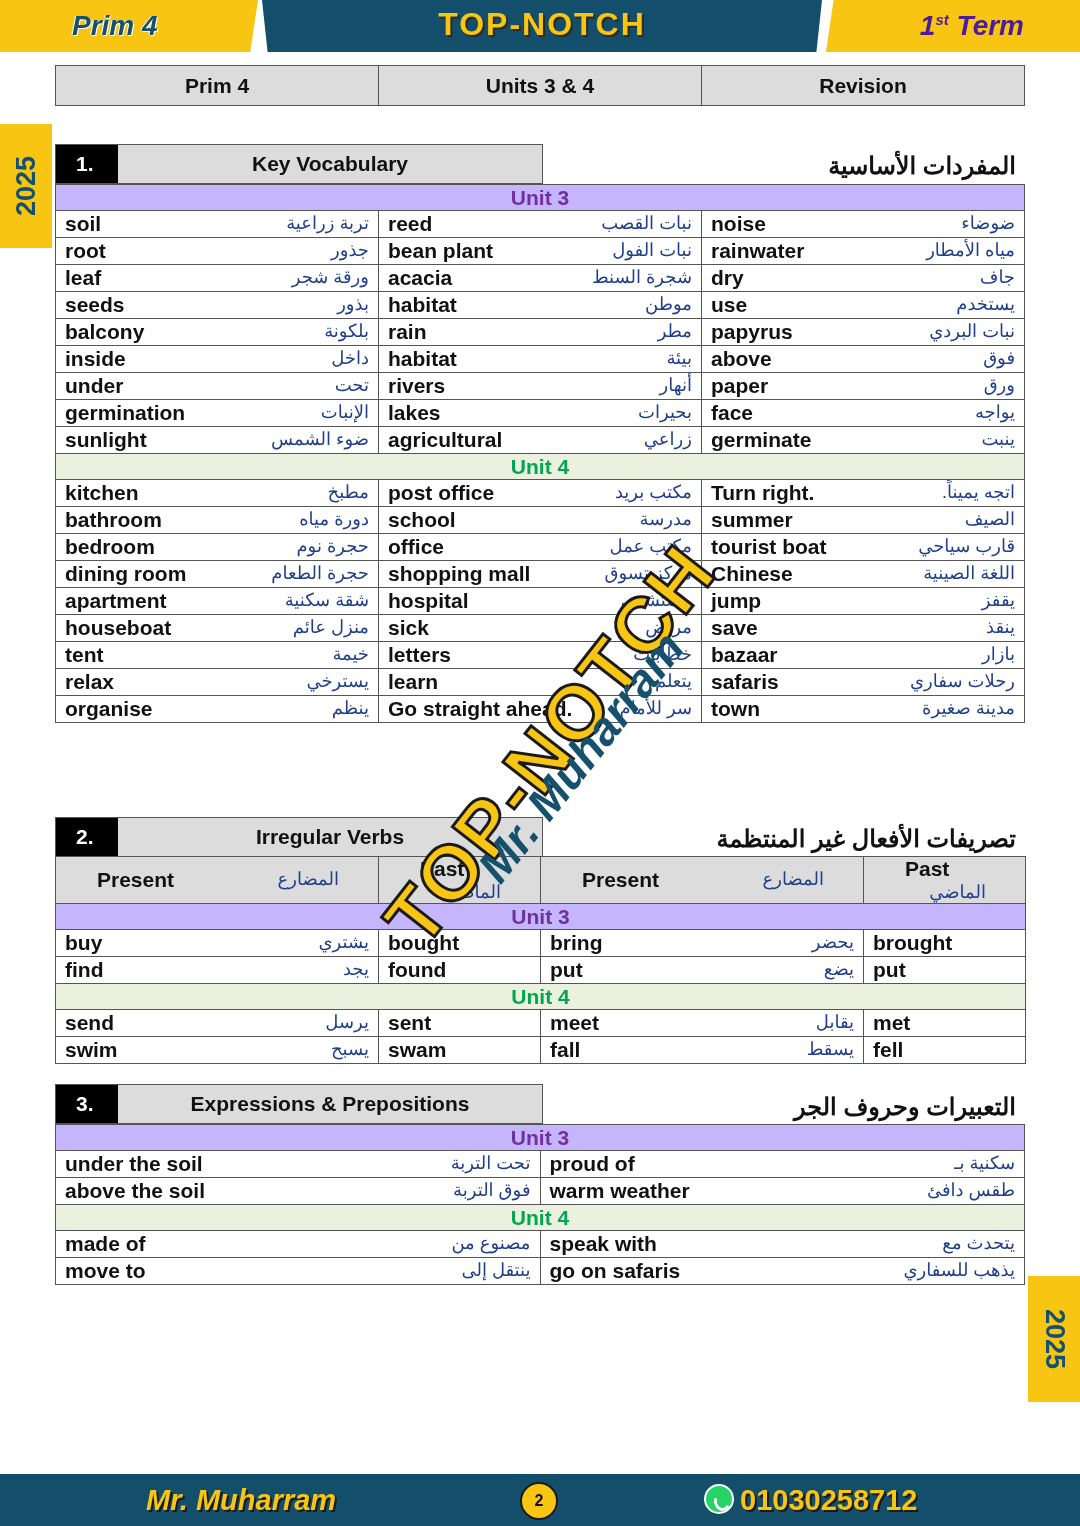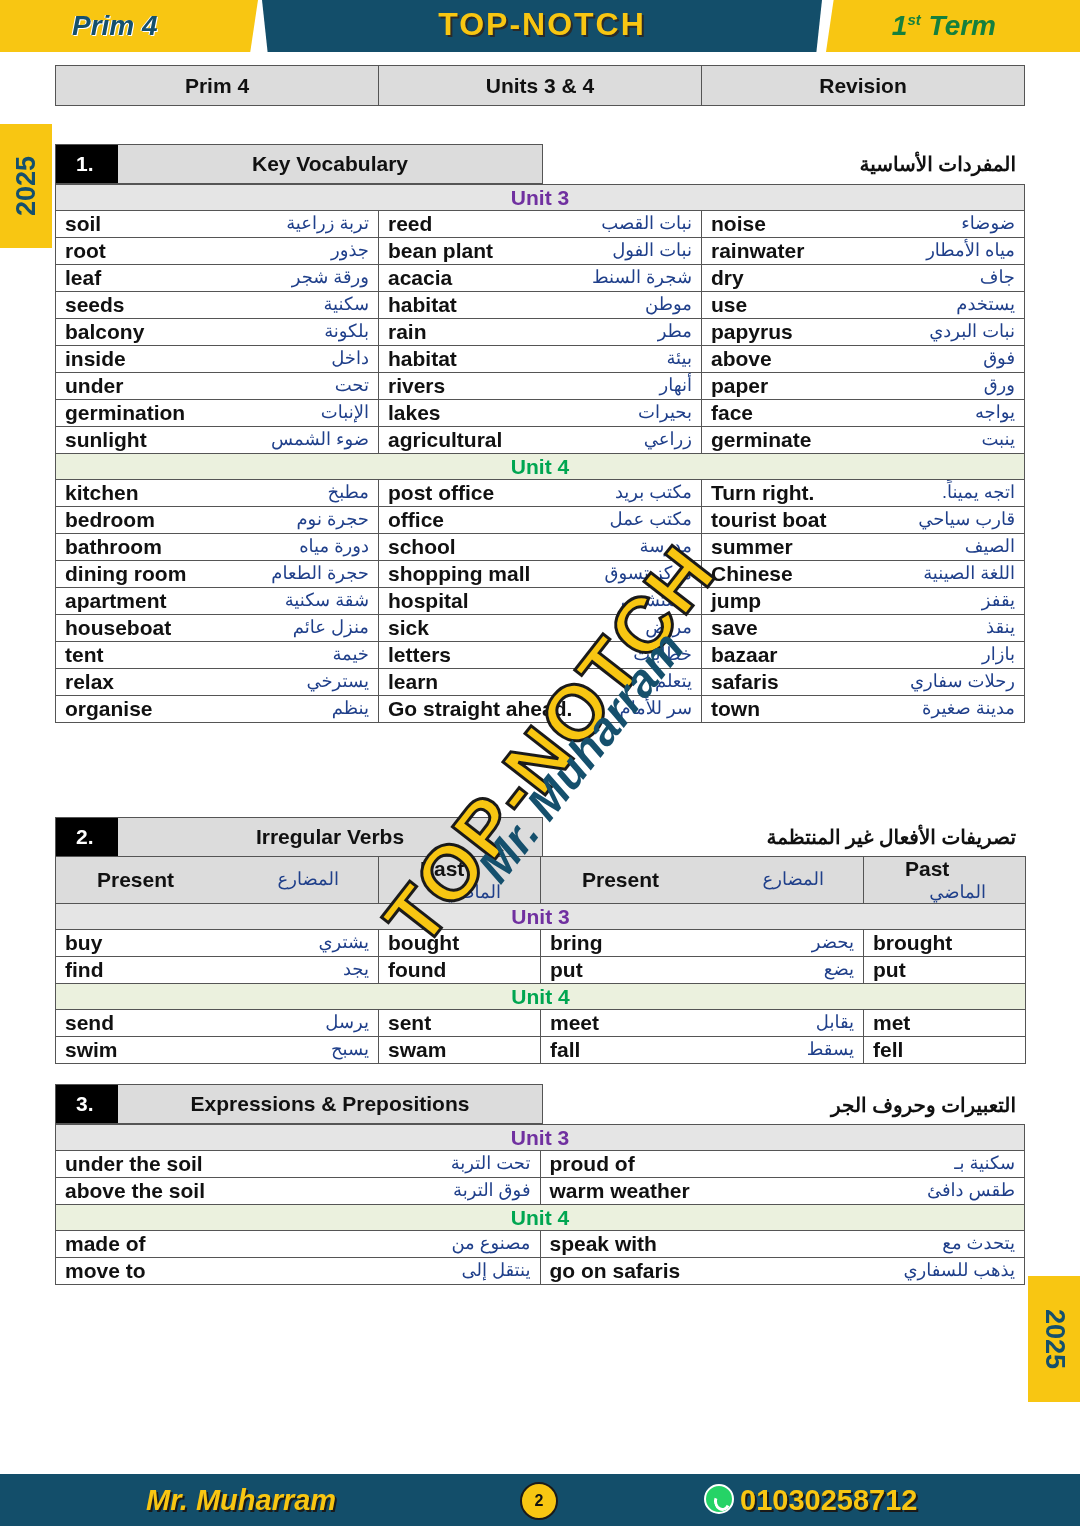--- a/index.html
+++ b/index.html
@@ -11,49 +11,49 @@
   .tb-left { position: absolute; left: 0; top: 0; width: 258px; height: 52px; background: #f8c612;
              clip-path: polygon(0 0, 100% 0, 97% 100%, 0 100%); }
   .tb-mid { position: absolute; left: 262px; top: 0; width: 560px; height: 52px; background: #134e6a;
             clip-path: polygon(0 0, 100% 0, 99% 100%, 1% 100%); }
   .tb-right { position: absolute; left: 826px; top: 0; width: 254px; height: 52px; background: #f8c612;
               clip-path: polygon(3% 0, 100% 0, 100% 100%, 0 100%); }
   .tb-left-text { position: absolute; left: 72px; top: 10px; font-size: 28px; font-weight: bold; color: #15506d;
                   font-style: italic; text-shadow: 1px 1px 0 #fff, -1px 0 0 #fff; }
   .tb-mid-text { position: absolute; left: 0; width: 100%; text-align: center; top: 6px; font-size: 32px;
                  font-weight: bold; color: #f8c612; letter-spacing: 2px; text-shadow: 2px 2px 0 #2a2a2a; }
-  .tb-right-text { position: absolute; right: 84px; top: 10px; font-size: 28px; font-weight: bold; font-style: italic; color: #15803d; }
+  .tb-right-text { position: absolute; right: 56px; top: 10px; font-size: 28px; font-weight: bold; font-style: italic; color: #4c1d95; }
   .tb-right-text sup { font-size: 15px; }
 
   
   .subheader { position: absolute; left: 55px; top: 65px; width: 970px; height: 41px; border: 1px solid #555;
                display: flex; background: #dcdcdc; }
   .subheader div { flex: 1; text-align: center; line-height: 39px; font-size: 21px; font-weight: bold; border-right: 1px solid #555; }
   .subheader div:last-child { border-right: none; }
 
   
   .year-tag-left { position: absolute; left: 0; top: 124px; width: 52px; height: 124px; background: #f8c612; }
   .year-tag-left span { position: absolute; left: 26px; top: 62px; transform: translate(-50%,-50%) rotate(-90deg);
                         font-size: 27px; font-weight: bold; color: #15506d; }
   .year-tag-right { position: absolute; left: 1028px; top: 1276px; width: 52px; height: 126px; background: #f8c612; }
   .year-tag-right span { position: absolute; left: 26px; top: 63px; transform: translate(-50%,-50%) rotate(90deg);
                          font-size: 27px; font-weight: bold; color: #15506d; }
 
   
   .sec-head { position: absolute; left: 55px; height: 40px; width: 488px; border: 1px solid #555; background: #dcdcdc; display: flex; }
   .sec-num { width: 62px; background: #000; color: #fff; font-size: 21px; font-weight: bold; line-height: 38px; padding-left: 20px; }
   .sec-title { flex: 1; text-align: center; font-size: 21px; font-weight: bold; line-height: 38px; }
-  .sec-ar { position: absolute; right: 64px; font-size: 20px; font-weight: bold; direction: rtl; }
+  .sec-ar { position: absolute; right: 64px; font-size: 24px; font-weight: bold; direction: rtl; }
 
   table.grid { position: absolute; left: 55px; width: 970px; border-collapse: collapse; table-layout: fixed; }
   table.grid td { border: 1px solid #555; height: 27px; font-size: 21px; font-weight: bold; padding: 0 9px; white-space: nowrap; overflow: hidden; }
   table.grid td .en { float: left; }
   table.grid td .ar { float: right; font-weight: normal; color: #1f3f8a; font-size: 18px; direction: rtl; }
   tr.unit td { text-align: center; font-size: 21px; font-weight: bold; height: 26px; }
-  tr.unit3 td { background: #e5e5e5; color: #7030a0; }
+  tr.unit3 td { background: #c4b5fd; color: #7030a0; }
   tr.unit4 td { background: #ebf1de; color: #00a651; }
   tr.colhead td { background: #dcdcdc; height: 28px; }
   tr.colhead .en { padding-left: 32px; text-align: center; }
   tr.colhead .ar { color: #111; font-weight: bold; padding-right: 30px; }
 
   
   .watermark { position: absolute; left: 300px; top: 560px; width: 420px; height: 330px; pointer-events: none; }
   .wm1 { position: absolute; left: 10px; top: 140px; transform: rotate(-52deg); font-size: 78px; font-weight: bold;
          color: #f8c612; -webkit-text-stroke: 3px #1a1a1a; letter-spacing: 2px; white-space: nowrap; }
   .wm2 { position: absolute; left: 130px; top: 170px; transform: rotate(-52deg); font-size: 46px; font-weight: bold;
@@ -145,21 +145,21 @@
           <span class="ar">شجرة السنط</span>
         </td>
         <td style="width:322px">
           <span class="en">dry</span>
           <span class="ar">جاف</span>
         </td>
       </tr>
       <tr>
         <td style="width:323px">
           <span class="en">seeds</span>
-          <span class="ar">سكنية</span>
+          <span class="ar">بذور</span>
         </td>
         <td style="width:325px">
           <span class="en">habitat</span>
           <span class="ar">موطن</span>
         </td>
         <td style="width:322px">
           <span class="en">use</span>
           <span class="ar">يستخدم</span>
         </td>
       </tr>
@@ -245,44 +245,44 @@
           <span class="en">post office</span>
           <span class="ar">مكتب بريد</span>
         </td>
         <td style="width:322px">
           <span class="en">Turn right.</span>
           <span class="ar">اتجه يميناً.</span>
         </td>
       </tr>
       <tr>
         <td style="width:323px">
+          <span class="en">bathroom</span>
+          <span class="ar">دورة مياه</span>
+        </td>
+        <td style="width:325px">
+          <span class="en">school</span>
+          <span class="ar">مدرسة</span>
+        </td>
+        <td style="width:322px">
+          <span class="en">summer</span>
+          <span class="ar">الصيف</span>
+        </td>
+      </tr>
+      <tr>
+        <td style="width:323px">
           <span class="en">bedroom</span>
           <span class="ar">حجرة نوم</span>
         </td>
         <td style="width:325px">
           <span class="en">office</span>
           <span class="ar">مكتب عمل</span>
         </td>
         <td style="width:322px">
           <span class="en">tourist boat</span>
           <span class="ar">قارب سياحي</span>
-        </td>
-      </tr>
-      <tr>
-        <td style="width:323px">
-          <span class="en">bathroom</span>
-          <span class="ar">دورة مياه</span>
-        </td>
-        <td style="width:325px">
-          <span class="en">school</span>
-          <span class="ar">مدرسة</span>
-        </td>
-        <td style="width:322px">
-          <span class="en">summer</span>
-          <span class="ar">الصيف</span>
         </td>
       </tr>
       <tr>
         <td style="width:323px">
           <span class="en">dining room</span>
           <span class="ar">حجرة الطعام</span>
         </td>
         <td style="width:325px">
           <span class="en">shopping mall</span>
           <span class="ar">مركز تسوق</span>

